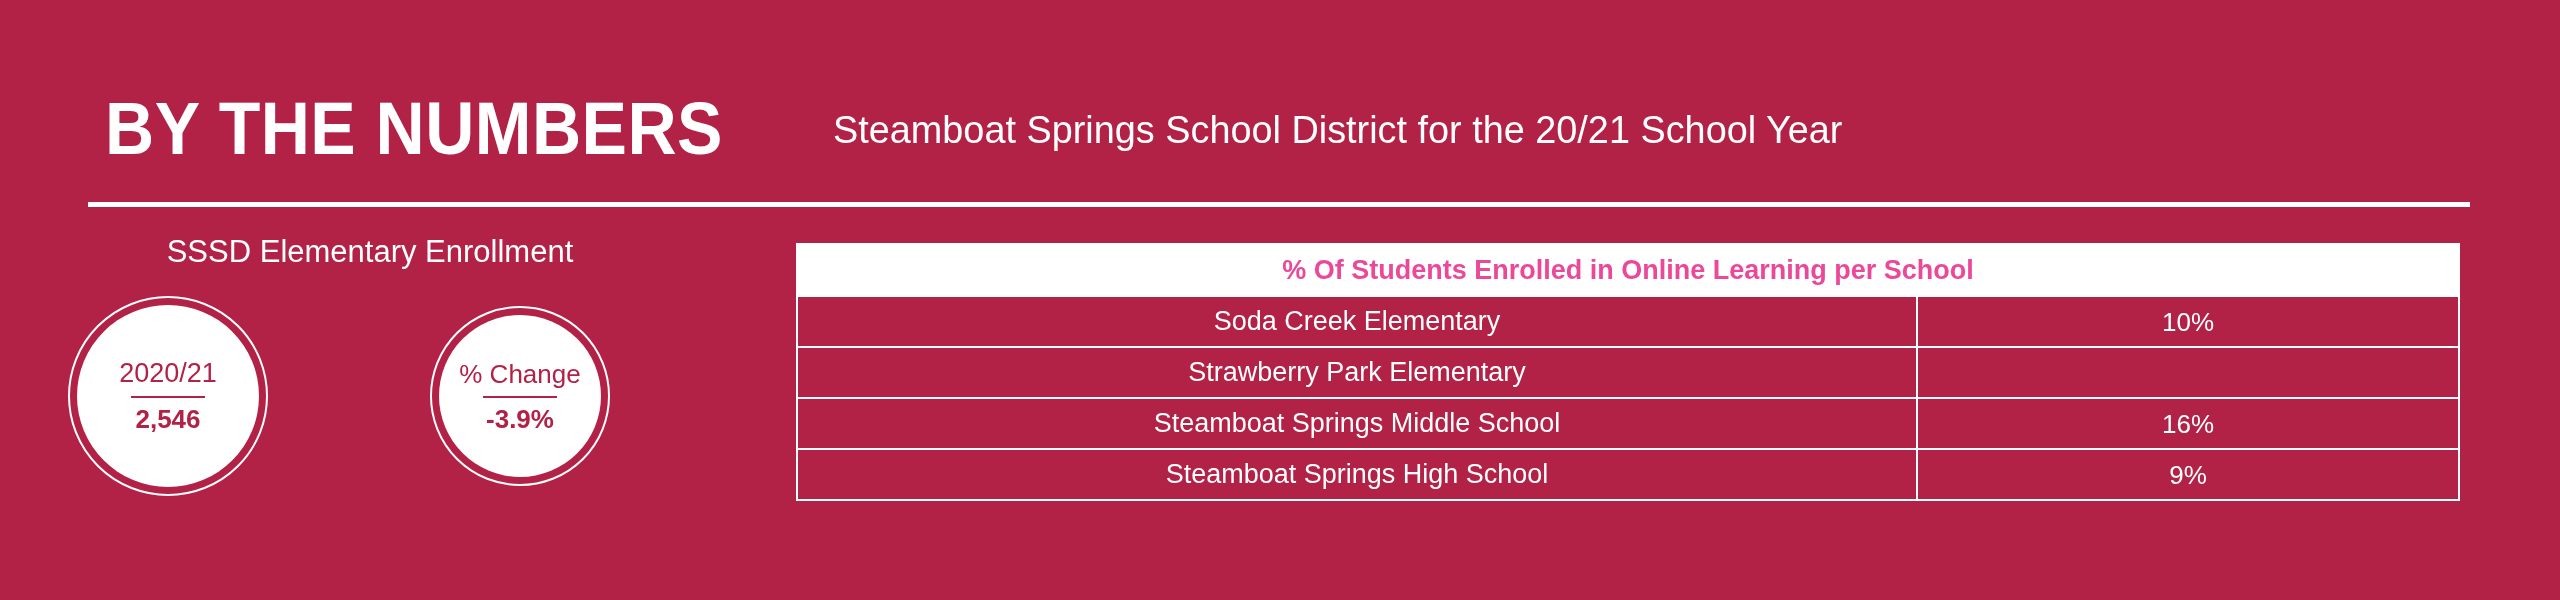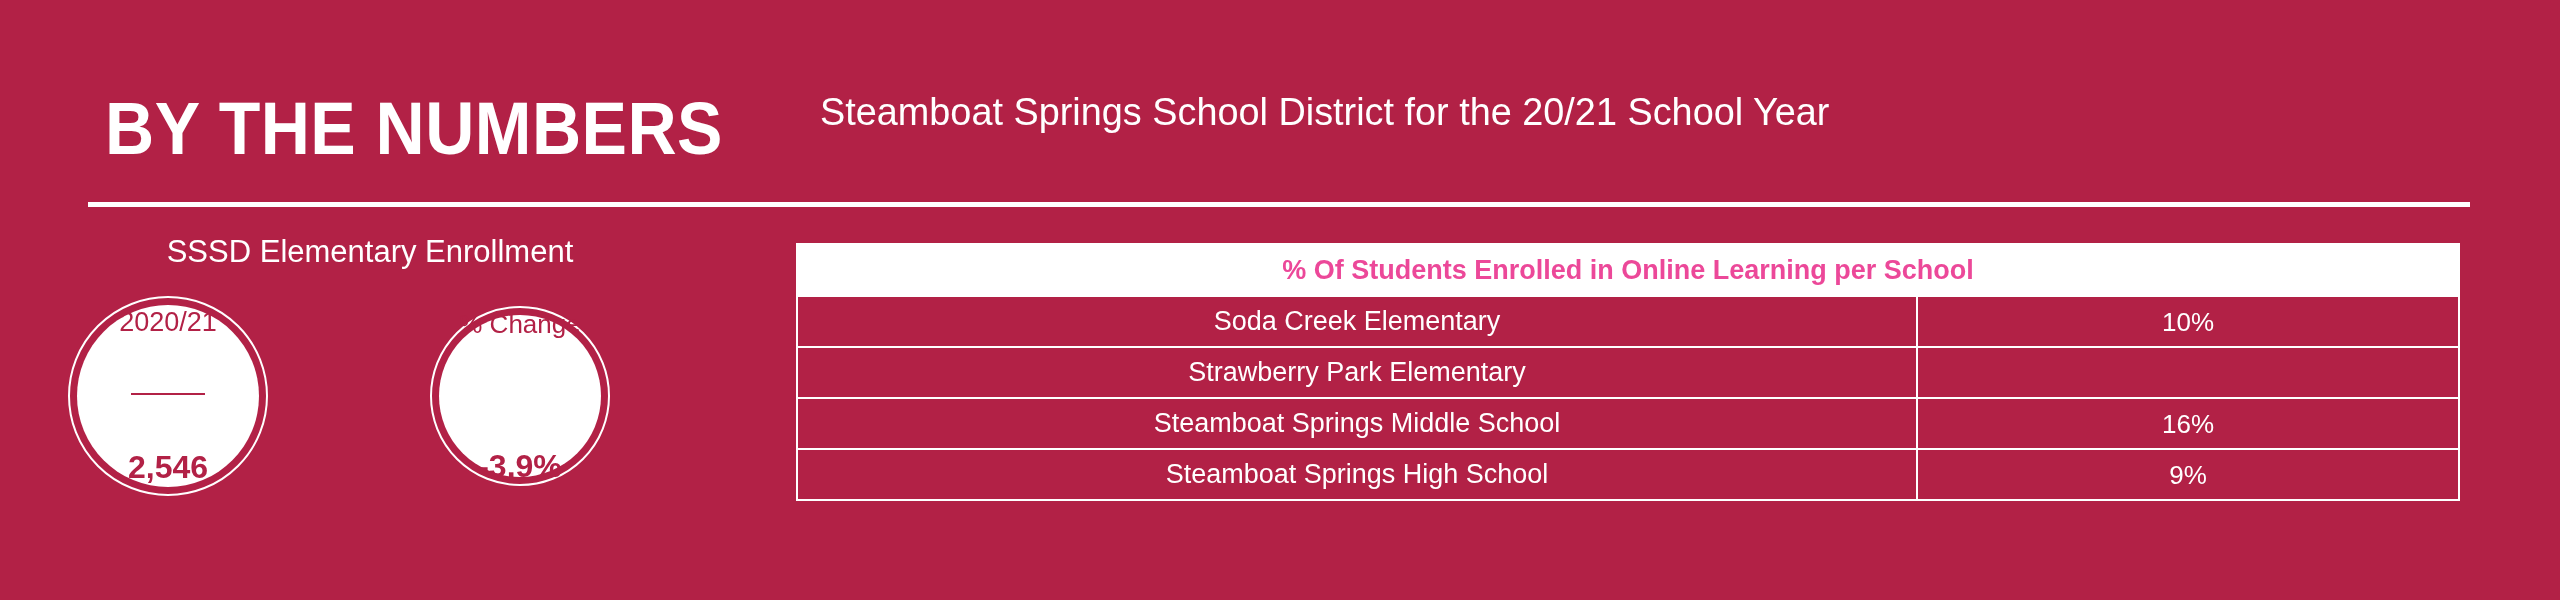--- a/index.html
+++ b/index.html
@@ -15,22 +15,22 @@
     font-family:"Liberation Sans", sans-serif;
     position:relative;
   }
 
   
   .header-row {
     position:absolute;
     left:105px;
     top:92px;
     display:flex;
-    align-items:flex-start;
-    gap:43px;
+    align-items:center;
+    gap:56px;
   }
   .big-title {
     color:#ffffff;
     font-weight:bold;
     font-size:74px;
     letter-spacing:0.5px;
     line-height:1;
     transform:scaleX(0.92);
     transform-origin:left bottom;
     white-space:nowrap;
@@ -89,21 +89,20 @@
   }
   .circle-inner {
     background:#ffffff;
     border-radius:50%;
     width:calc(100% - 14px);
     height:calc(100% - 14px);
     display:flex;
     flex-direction:column;
     align-items:center;
     justify-content:center;
-    gap:48px;
   }
   .c1 { left:8px;   top:0px;  width:200px; height:200px; }
   .c2 { left:196px; top:6px;  width:188px; height:188px; }
   .c3 { left:370px; top:10px; width:180px; height:180px; }
 
   .stat-label {
     color:#B22146;
     font-size:27px;
     font-weight:normal;
     line-height:1;
@@ -111,21 +110,21 @@
   }
   .c3 .stat-label { font-size:26px; }
   .stat-sep {
     width:74px;
     height:2px;
     background:#B22146;
     margin:9px 0 8px 0;
   }
   .stat-value {
     color:#B22146;
-    font-size:32px;
+    font-size:26px;
     font-weight:bold;
     line-height:1;
     white-space:nowrap;
   }
 
   
   .table-wrap {
     position:absolute;
     left:796px;
     top:243px;

